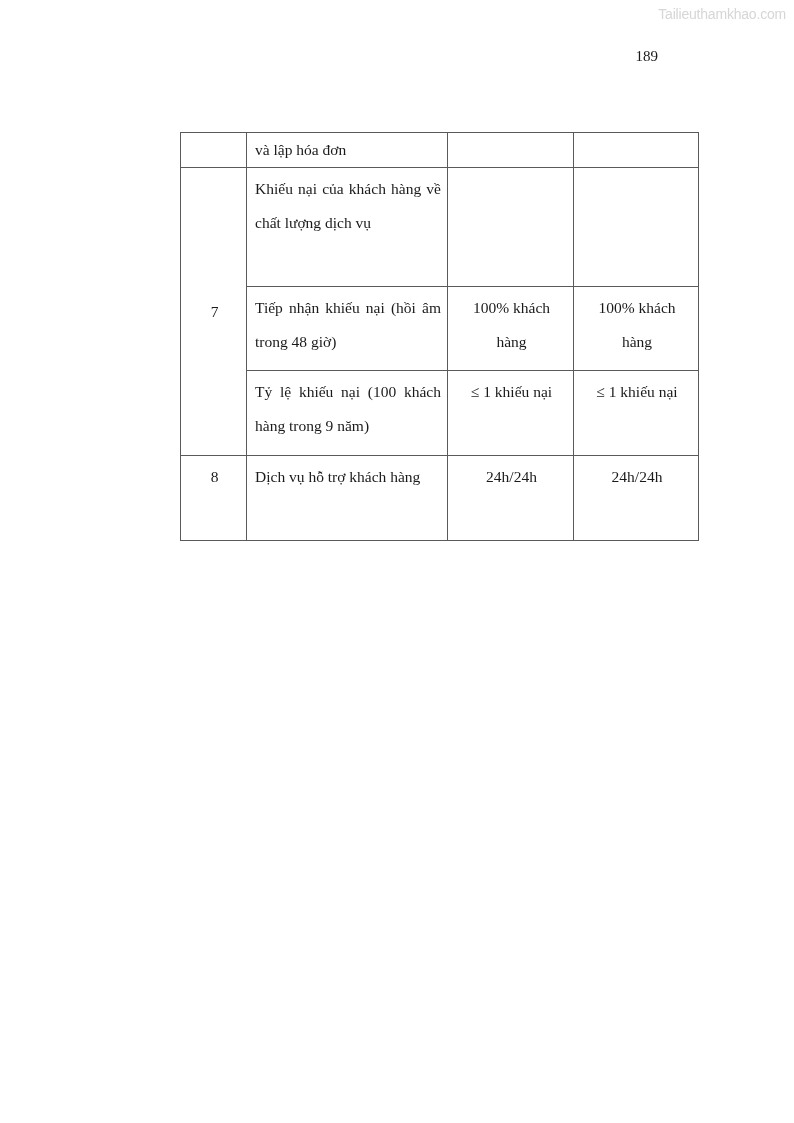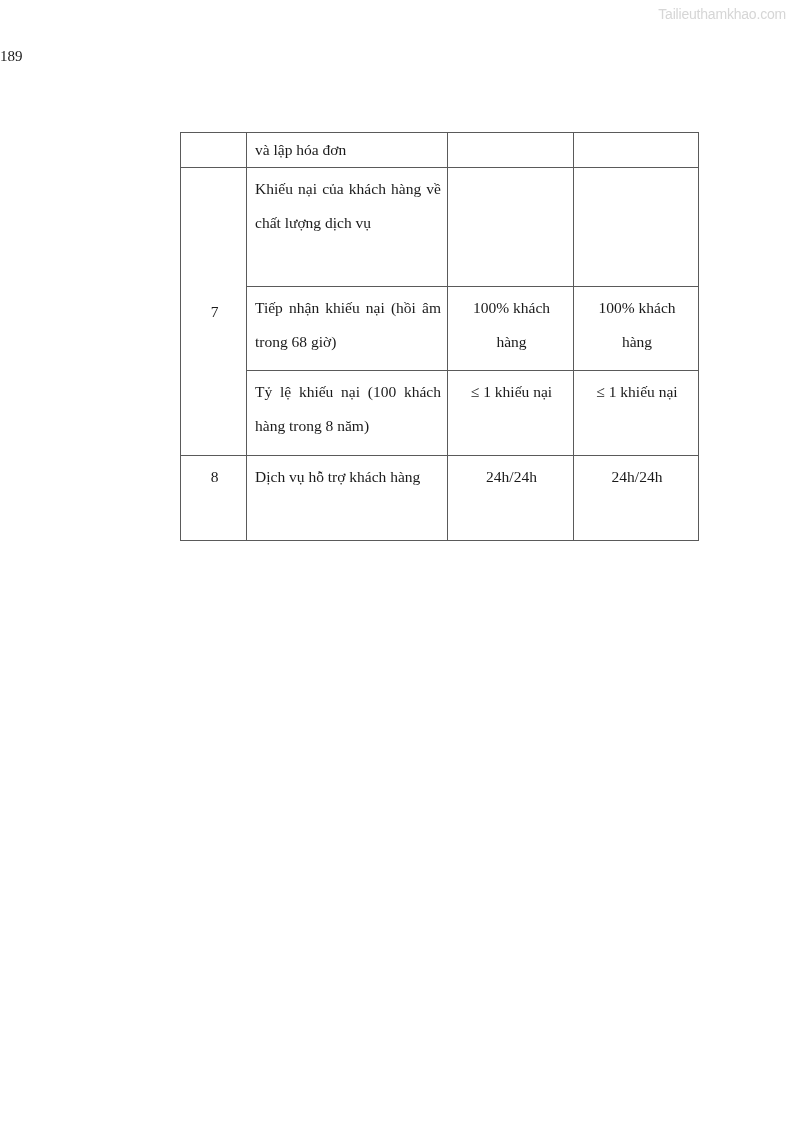--- a/index.html
+++ b/index.html
@@ -1,20 +1,20 @@
 <!DOCTYPE html>
 <html><head>
 <meta charset="utf-8">
 <style>
   html, body { margin: 0; padding: 0; background: #ffffff; }
   body { width: 794px; height: 1123px; position: relative; overflow: hidden;
          font-family: "Liberation Serif", "DejaVu Serif", serif; color: #1a1a1a; }
   .watermark { position: absolute; top: 6px; right: 8px; font-family: Liberation Sans, sans-serif;
                font-size: 14px; color: #d6d6d6; letter-spacing: -0.2px; }
-  .page-num { position: absolute; top: 48px; left: 0; width: 658px; text-align: left; font-size: 15px; }
+  .page-num { position: absolute; top: 48px; left: 0; width: 658px; text-align: right; font-size: 15px; }
   table.doc { position: absolute; left: 180px; top: 132px; border-collapse: collapse; font-size: 15.5px; }
   table.doc td { border: 1.5px solid #5a5a5a; vertical-align: top; padding: 0; }
   .c1 { width: 65px; text-align: center; }
   .c2 { width: 200px; }
   .c3 { width: 125px; text-align: center; }
   .c4 { width: 124px; text-align: center; }
   .txt { line-height: 34px; padding: 0 6px 0 8px; }
   .just { text-align: justify; text-align-last: left; }
   .mid { vertical-align: middle !important; }
 </style>
@@ -49,32 +49,32 @@
         </td>
     <td class="c3">
           <div class="txt"></div>
         </td>
     <td class="c4">
           <div class="txt"></div>
         </td>
   </tr>
   <tr style="height:84px">
     <td class="c2">
-          <div class="txt just" style="padding-top:4px">Tiếp nhận khiếu nại (hồi âm trong 68 giờ)</div>
+          <div class="txt just" style="padding-top:4px">Tiếp nhận khiếu nại (hồi âm trong 48 giờ)</div>
         </td>
     <td class="c3">
           <div class="txt" style="padding-top:4px">100% khách hàng</div>
         </td>
     <td class="c4">
           <div class="txt" style="padding-top:4px">100% khách hàng</div>
         </td>
   </tr>
   <tr style="height:85px">
     <td class="c2">
-          <div class="txt just" style="padding-top:4px">Tỷ lệ khiếu nại (100 khách hàng trong 8 năm)</div>
+          <div class="txt just" style="padding-top:4px">Tỷ lệ khiếu nại (100 khách hàng trong 9 năm)</div>
         </td>
     <td class="c3">
           <div class="txt" style="padding-top:4px">≤ 1 khiếu nại</div>
         </td>
     <td class="c4">
           <div class="txt" style="padding-top:4px">≤ 1 khiếu nại</div>
         </td>
   </tr>
   <tr style="height:85px">
     <td class="c1">

